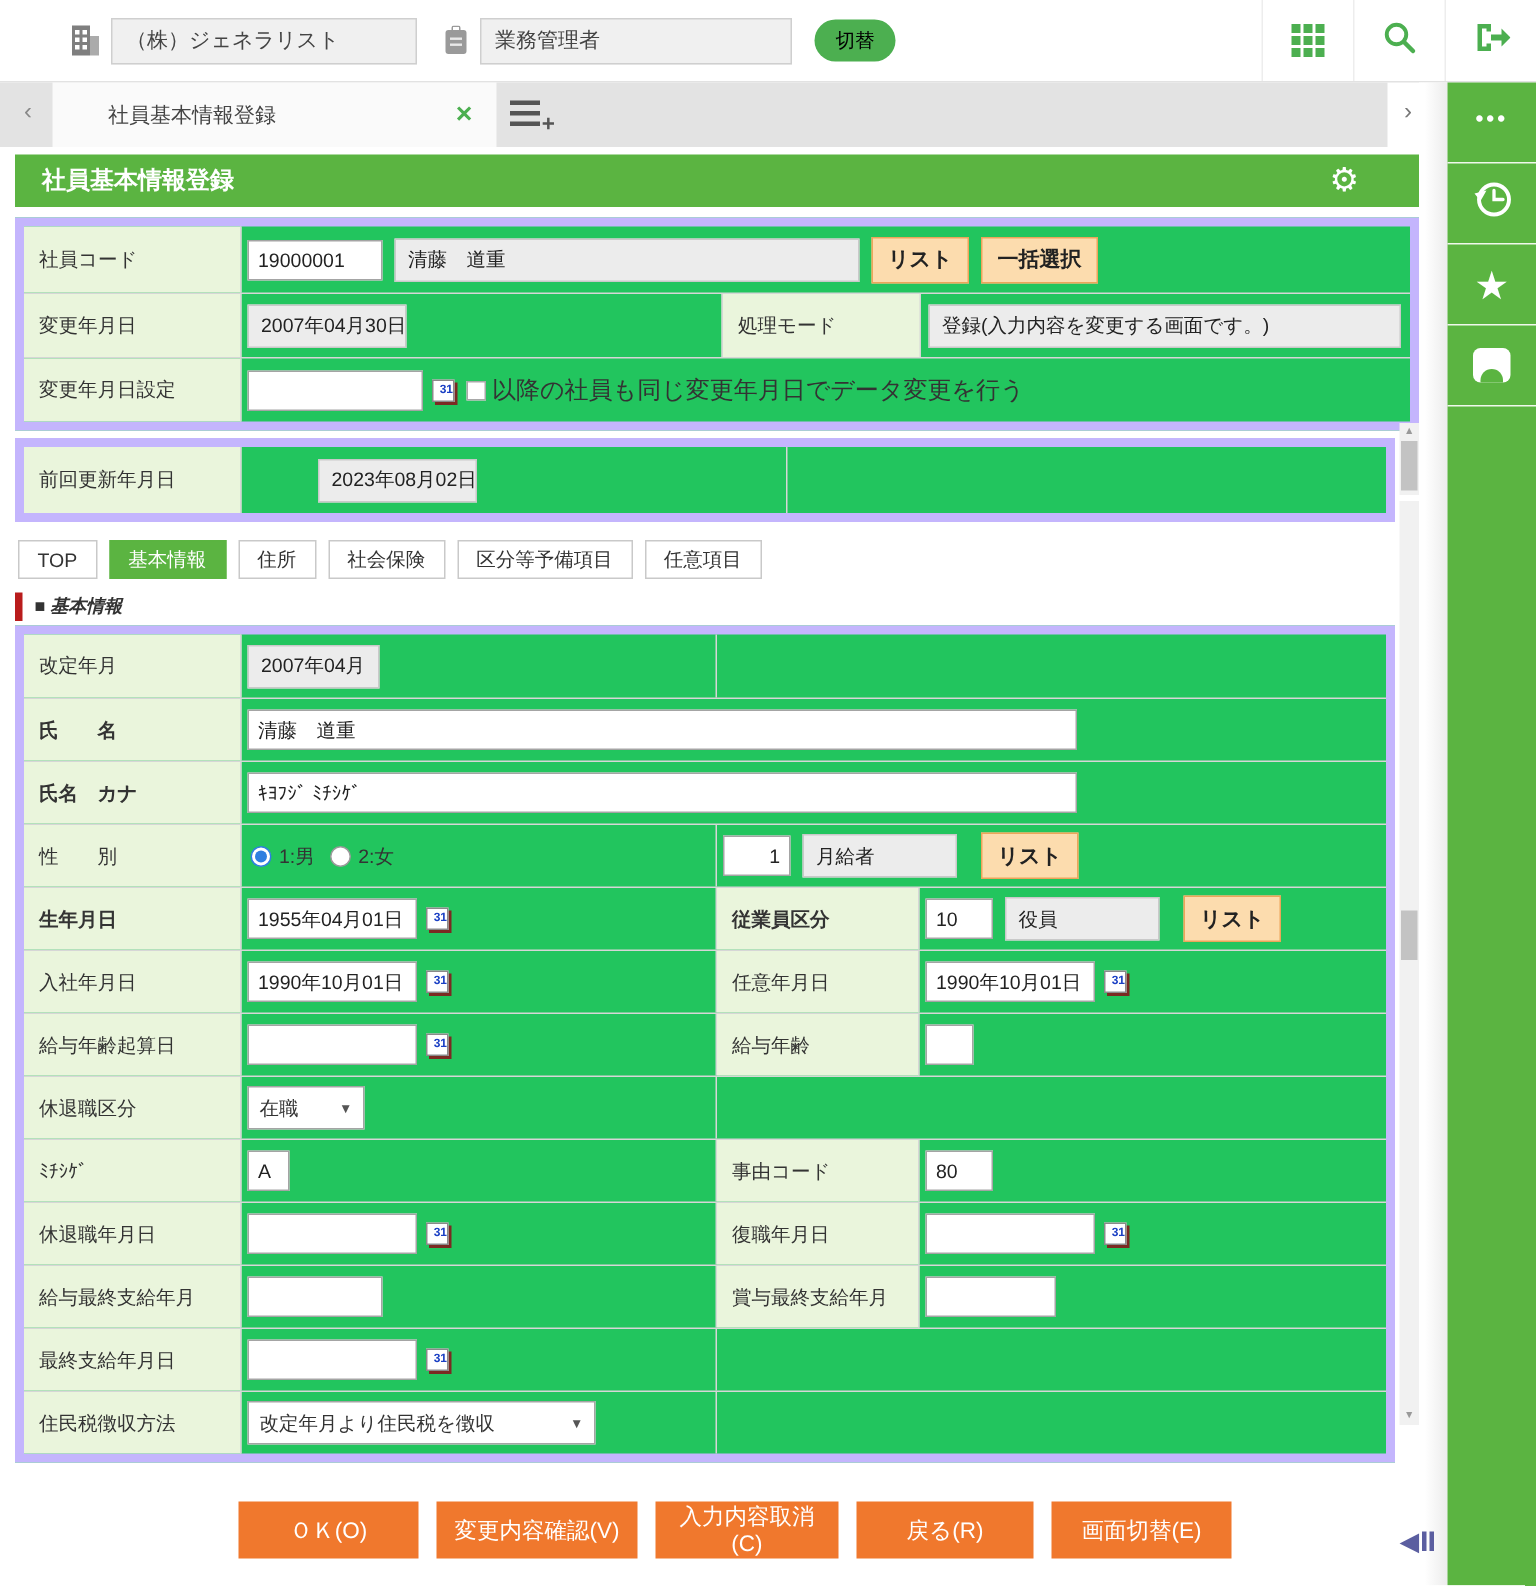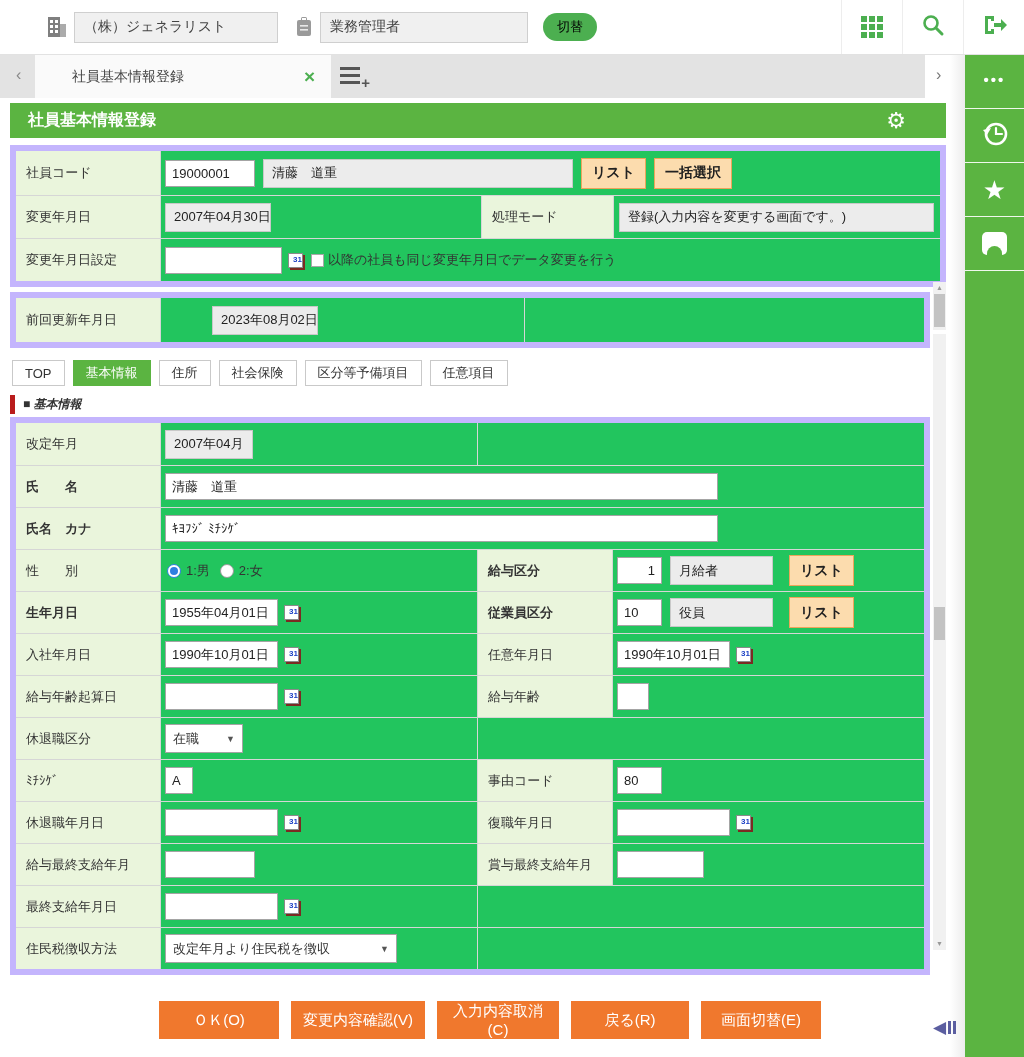--- a/index.html
+++ b/index.html
@@ -70,21 +70,21 @@
   .ra{text-align:right;}
 
   .btn-peach{height:31px;background:#fcdcae;border:1px solid #eda55a;font-size:14px;font-weight:bold;color:#222;padding:0 10px;font-family:inherit;cursor:pointer;white-space:nowrap;}
 
   .modecell{width:133px;align-self:stretch;background:#eaf5dc;border-left:1px solid #d6d6d6;border-right:1px solid #d6d6d6;display:flex;align-items:center;padding-left:10px;font-size:13px;box-sizing:border-box;flex-shrink:0;}
   .modeval{flex:1;margin:0 6px 0 5px;}
   .cellA{width:320px;display:flex;align-items:center;flex-shrink:0;}
 
   .cal{width:15px;height:15px;background:#fff;border:1px solid #8a8a8a;box-shadow:2px 2px 0 #7b2a22;box-sizing:border-box;font-size:8px;font-weight:bold;color:#1a3fc4;line-height:12px;text-align:right;padding-left:1px;flex-shrink:0;}
   .chk{width:13px;height:13px;border:1px solid #a8a8a8;background:#fff;box-sizing:border-box;flex-shrink:0;}
-  .chktext{font-size:13px;margin-left:4px;white-space:nowrap;}
+  .chktext{font-size:16px;margin-left:4px;white-space:nowrap;}
 
   .radio{width:14px;height:14px;border-radius:50%;border:1px solid #9a9a9a;background:#fff;box-sizing:border-box;position:relative;flex-shrink:0;}
   .radio.on{border-color:#2e7fe0;}
   .radio.on::after{content:'';position:absolute;left:2px;top:2px;width:8px;height:8px;border-radius:50%;background:#2e7fe0;}
   .rtext{font-size:13px;margin:0 10px 0 5px;}
 
   .sel{height:29px;border:1px solid #a4a4a4;background:#fff;display:flex;align-items:center;font-size:13px;padding:0 7px;box-sizing:border-box;cursor:pointer;}
   .sarrow{margin-left:auto;font-size:9px;color:#555;padding-left:8px;}
 
   
@@ -290,21 +290,20 @@
       </div>
 
       <div class="row">
         <div class="lbl">性　　別</div>
         <div class="mid">
           <span class="radio on ml6"></span>
           <span class="rtext">1:男</span>
           <span class="radio"></span>
           <span class="rtext">2:女</span>
         </div>
-        <div class="rlbl b">給与区分</div>
         <div class="rval">
           <input class="inp w45 ml4 ra" value="1" style="">
           <div class="ro w103 ml8">月給者</div>
           <button class="btn-peach ml16">リスト</button>
         </div>
       </div>
 
       <div class="row">
         <div class="lbl b">生年月日</div>
         <div class="mid">

